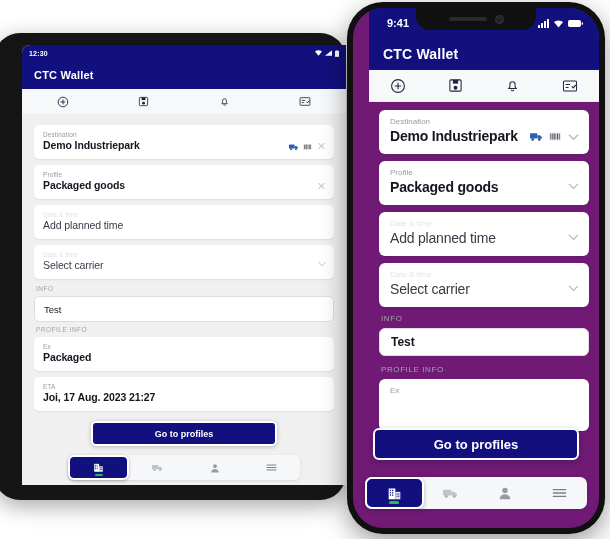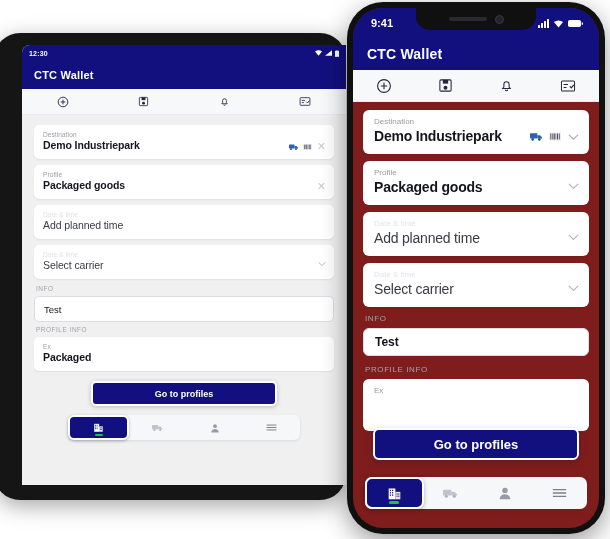--- a/index.html
+++ b/index.html
@@ -90,22 +90,22 @@
   
   .phone-frame {
     position: absolute; left: 347px; top: 2px;
     width: 258px; height: 532px;
     background: #101010;
     border-radius: 36px;
     box-shadow: 0 8px 26px rgba(0,0,0,0.40);
     padding: 6px;
   }
   .phone-screen {
-    width: 100%; height: 100%; background: #7f1d1d;
-    border-radius: 30px; overflow: hidden; position: relative;
+    width: 100%; height: 100%; background: #701a75;
+    border-radius: 30px; overflow: hidden; position: relative; padding-left: 16px;
   }
   .notch {
     position: absolute; left: 50%; transform: translateX(-50%); top: 0;
     width: 120px; height: 22px; background: #101010;
     border-bottom-left-radius: 14px; border-bottom-right-radius: 14px;
     z-index: 10; display: flex; align-items: center; justify-content: center; gap: 8px;
   }
   .notch .speaker { width: 38px; height: 4px; background: #2a2a2e; border-radius: 2px; }
   .notch .cam { width: 9px; height: 9px; border-radius: 50%; background: #23232b; border: 1.5px solid #37373f; }
   .p-statusbar {
@@ -284,20 +284,24 @@
           <span>Test</span>
         </div>
 
         <div class="t-section">PROFILE INFO</div>
 
         <div class="t-card">
           <div class="lbl">Ex</div>
           <div class="val">Packaged</div>
         </div>
 
+        <div class="t-card">
+          <div class="lbl">ETA</div>
+          <div class="val">Joi, 17 Aug. 2023 21:27</div>
+        </div>
 
         <div class="t-btn">Go to profiles</div>
 
         <div class="t-nav">
           <div class="navcell active">
             <svg width="11" height="11" viewBox="0 0 18 18">
                 <rect x="2" y="3" width="8" height="13" fill="#fff"></rect>
                 <rect x="10" y="7" width="6" height="9" fill="#e3e3ef"></rect>
                 <g fill="#12107e">
                   <rect x="3.4" y="4.6" width="1.5" height="1.5"></rect>

